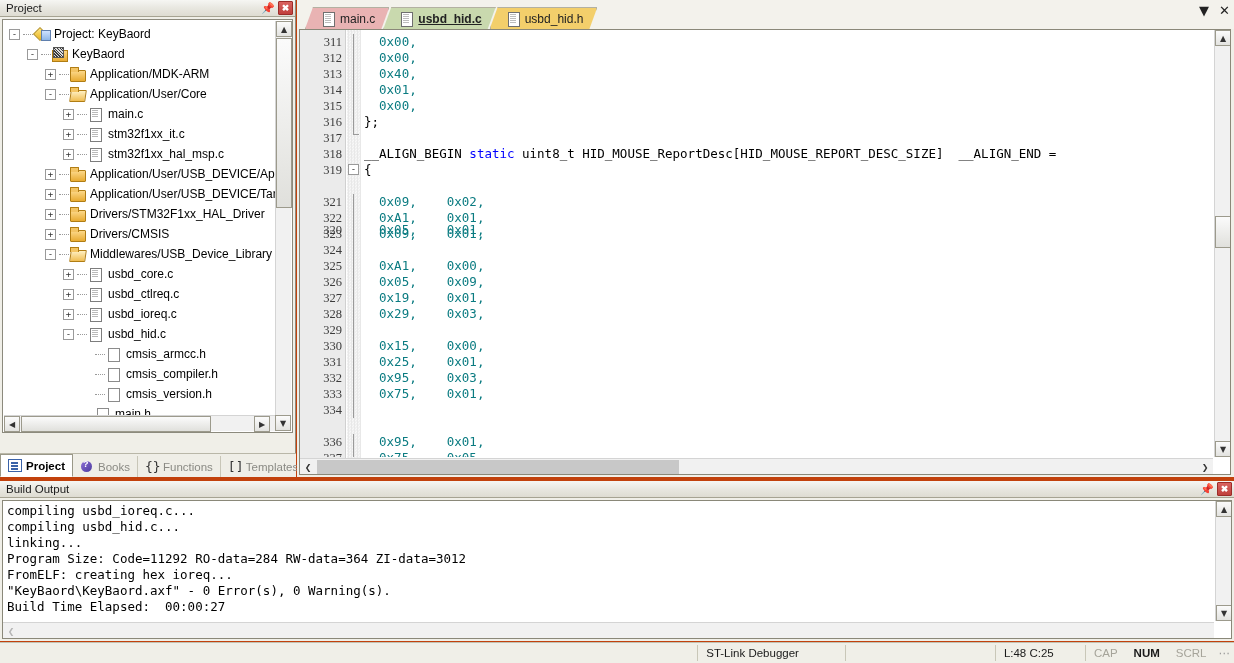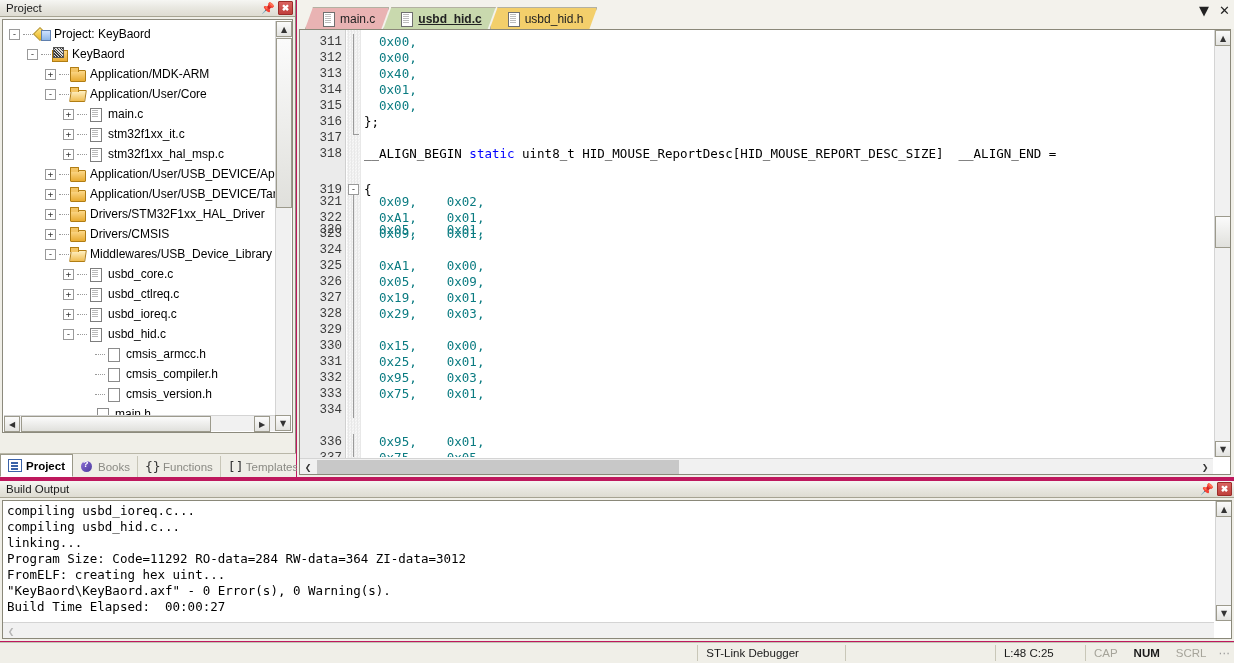--- a/index.html
+++ b/index.html
@@ -5,21 +5,21 @@
   * { box-sizing: border-box; }
   html, body {
     margin: 0; padding: 0;
     width: 1234px; height: 663px;
     overflow: hidden;
     background: #d4d0c8;
     font-family: "Liberation Sans", sans-serif;
     font-size: 12px;
     -webkit-font-smoothing: none;
   }
-  #app { position: relative; width: 1234px; height: 663px; background: #be185d; }
+  #app { position: relative; width: 1234px; height: 663px; background: #c2410c; }
 
   
   .panel-title {
     height: 17px; line-height: 17px;
     background: linear-gradient(to bottom,#f6f6f3 0%,#e8e7e0 50%,#dedcd2 100%);
     border-bottom: 1px solid #a6a392;
     font-size: 11.5px; color: #1a1a1a; padding-left: 6px;
     position: relative; user-select: none;
   }
   .title-btns { position: absolute; right: 2px; top: 1px; display: flex; gap: 2px; }
@@ -184,21 +184,21 @@
     position:absolute; left:47px; top:0; width:14px; height:100%;
     background: repeating-conic-gradient(#e8e8e8 0% 25%, #f8f8f8 0% 50%) 0/3px 3px;
   }
   #code-scroll { position:absolute; left:0; top:0; right:17px; bottom:17px; overflow:hidden; }
   .cline {
     height:16px; line-height:16px; position:relative;
     font-family:"DejaVu Sans Mono", monospace; font-size:12.5px; white-space:pre;
   }
   .lno {
     position:absolute; left:0; top:0; width:42px; text-align:right;
-    color:#3b3b3b; font-family:Liberation Mono, monospace; font-size:12.5px;
+    color:#3b3b3b; font-family:Liberation Serif, serif; font-size:12.5px;
   }
   .ctext { position:absolute; left:64px; top:0; color:#000; }
   .hexv { color:#0a7b81; }
   .kw { color:#0000ff; }
   .punc { color:#000; }
   .foldbox {
     position:absolute; left:48px; top:2px; width:11px; height:11px;
     border:1px solid #9a9a9a; background:#fff; font-size:9px; line-height:9px;
     text-align:center; color:#333; font-family:"DejaVu Sans Mono",monospace; cursor:pointer;
   }
@@ -425,21 +425,21 @@
       <div id="foldcol"></div>
       <div id="code-scroll">
           <div class="cline" style="top: 4px; position: absolute; left: 0px; right: 0px;"><span class="lno">311</span><span class="foldline" style="top: 0px; height: 16px;"></span><span class="ctext"><span class="punc">  </span><span class="hexv">0x00,</span></span></div>
           <div class="cline" style="top: 20px; position: absolute; left: 0px; right: 0px;"><span class="lno">312</span><span class="foldline" style="top: 0px; height: 16px;"></span><span class="ctext"><span class="punc">  </span><span class="hexv">0x00,</span></span></div>
           <div class="cline" style="top: 36px; position: absolute; left: 0px; right: 0px;"><span class="lno">313</span><span class="foldline" style="top: 0px; height: 16px;"></span><span class="ctext"><span class="punc">  </span><span class="hexv">0x40,</span></span></div>
           <div class="cline" style="top: 52px; position: absolute; left: 0px; right: 0px;"><span class="lno">314</span><span class="foldline" style="top: 0px; height: 16px;"></span><span class="ctext"><span class="punc">  </span><span class="hexv">0x01,</span></span></div>
           <div class="cline" style="top: 68px; position: absolute; left: 0px; right: 0px;"><span class="lno">315</span><span class="foldline" style="top: 0px; height: 16px;"></span><span class="ctext"><span class="punc">  </span><span class="hexv">0x00,</span></span></div>
           <div class="cline" style="top: 84px; position: absolute; left: 0px; right: 0px;"><span class="lno">316</span><span class="foldline" style="top: 0px; height: 16px;"></span><span class="ctext"><span class="punc">};</span></span></div>
           <div class="cline" style="top: 100px; position: absolute; left: 0px; right: 0px;"><span class="lno">317</span><span class="foldline" style="top: 0px; height: 4px;"></span><span class="foldend" style="top: 4px;"></span><span class="ctext"></span></div>
           <div class="cline" style="top: 116px; position: absolute; left: 0px; right: 0px;"><span class="lno">318</span><span class="ctext" style="left: 64px;"><span class="punc">__ALIGN_BEGIN </span><span class="kw">static</span><span class="punc"> uint8_t HID_MOUSE_ReportDesc[HID_MOUSE_REPORT_DESC_SIZE]  __ALIGN_END =</span></span></div>
-          <div class="cline" style="top: 132px; position: absolute; left: 0px; right: 0px; margin-top: 20px;"><span class="lno">319</span><span class="foldbox">-</span><span class="ctext" style="left: 64px;"><span class="punc">{</span></span></div>
+          <div class="cline" style="top: 132px; position: absolute; left: 0px; right: 0px;"><span class="lno">319</span><span class="foldbox">-</span><span class="ctext" style="left: 64px;"><span class="punc">{</span></span></div>
           <div class="cline" style="top: 148px; position: absolute; left: 0px; right: 0px; margin-top: 44px;"><span class="lno">320</span><span class="foldline" style="top: 0px; height: 16px;"></span><span class="ctext"><span class="punc">  </span><span class="hexv">0x05,    0x01,</span></span></div>
           <div class="cline" style="top: 164px; position: absolute; left: 0px; right: 0px;"><span class="lno">321</span><span class="foldline" style="top: 0px; height: 16px;"></span><span class="ctext"><span class="punc">  </span><span class="hexv">0x09,    0x02,</span></span></div>
           <div class="cline" style="top: 180px; position: absolute; left: 0px; right: 0px;"><span class="lno">322</span><span class="foldline" style="top: 0px; height: 16px;"></span><span class="ctext"><span class="punc">  </span><span class="hexv">0xA1,    0x01,</span></span></div>
           <div class="cline" style="top: 196px; position: absolute; left: 0px; right: 0px;"><span class="lno">323</span><span class="foldline" style="top: 0px; height: 16px;"></span><span class="ctext"><span class="punc">  </span><span class="hexv">0x09,    0x01,</span></span></div>
           <div class="cline" style="top: 212px; position: absolute; left: 0px; right: 0px;"><span class="lno">324</span><span class="foldline" style="top: 0px; height: 16px;"></span><span class="ctext"></span></div>
           <div class="cline" style="top: 228px; position: absolute; left: 0px; right: 0px;"><span class="lno">325</span><span class="foldline" style="top: 0px; height: 16px;"></span><span class="ctext"><span class="punc">  </span><span class="hexv">0xA1,    0x00,</span></span></div>
           <div class="cline" style="top: 244px; position: absolute; left: 0px; right: 0px;"><span class="lno">326</span><span class="foldline" style="top: 0px; height: 16px;"></span><span class="ctext"><span class="punc">  </span><span class="hexv">0x05,    0x09,</span></span></div>
           <div class="cline" style="top: 260px; position: absolute; left: 0px; right: 0px;"><span class="lno">327</span><span class="foldline" style="top: 0px; height: 16px;"></span><span class="ctext"><span class="punc">  </span><span class="hexv">0x19,    0x01,</span></span></div>
           <div class="cline" style="top: 276px; position: absolute; left: 0px; right: 0px;"><span class="lno">328</span><span class="foldline" style="top: 0px; height: 16px;"></span><span class="ctext"><span class="punc">  </span><span class="hexv">0x29,    0x03,</span></span></div>
           <div class="cline" style="top: 292px; position: absolute; left: 0px; right: 0px;"><span class="lno">329</span><span class="foldline" style="top: 0px; height: 16px;"></span><span class="ctext"></span></div>
@@ -473,21 +473,21 @@
         <div class="tbtn pin">📌</div>
         <div class="tbtn close">✖</div>
       </div>
     </div>
     <div id="build-body">
       <div id="build-lines" style="position:absolute;left:0;top:2px;right:17px;">
           <div class="bline">compiling usbd_ioreq.c...</div>
           <div class="bline">compiling usbd_hid.c...</div>
           <div class="bline">linking...</div>
           <div class="bline">Program Size: Code=11292 RO-data=284 RW-data=364 ZI-data=3012</div>
-          <div class="bline">FromELF: creating hex uint...</div>
+          <div class="bline">FromELF: creating hex ioreq...</div>
           <div class="bline">"KeyBaord\KeyBaord.axf" - 0 Error(s), 0 Warning(s).</div>
           <div class="bline">Build Time Elapsed:  00:00:27</div>
         </div>
       <div class="sb-v" style="top:0;bottom:17px;right:0;">
         <div class="sb-btn" style="left:0;top:0;width:16px;height:16px;">▲</div>
         <div class="sb-btn" style="left:0;bottom:0;width:16px;height:16px;">▼</div>
       </div>
       <div class="sb-h" style="left:0;right:17px;bottom:0;background:#f1f1f1;">
         <div class="sb-btn" style="left:0;top:0;width:16px;height:16px;border:none;background:transparent;color:#b5b5b5;">❮</div>
       </div>

